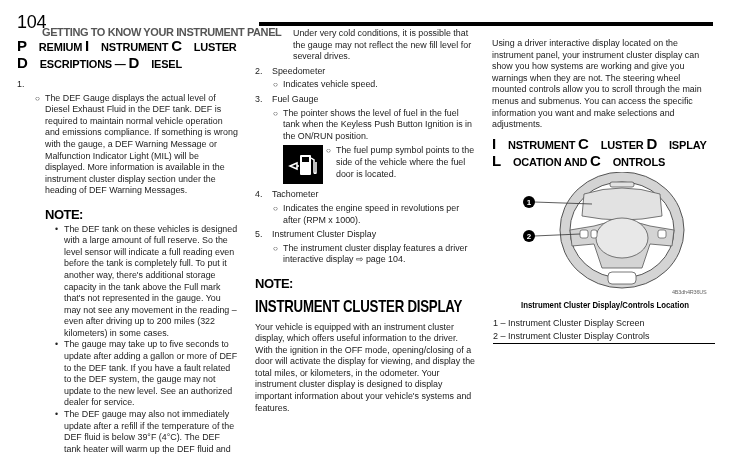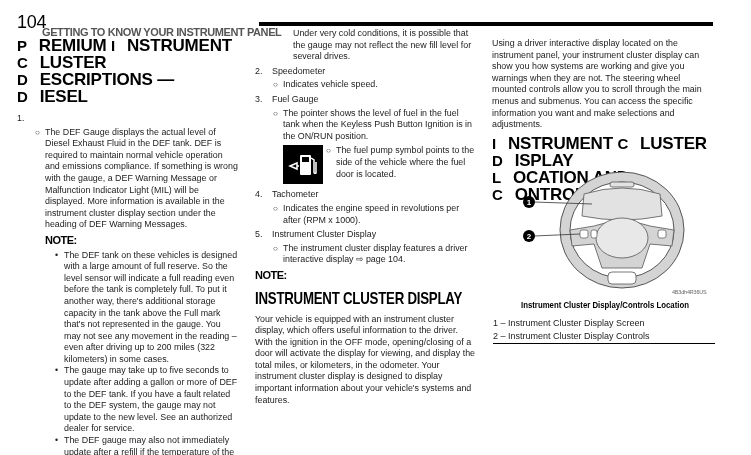--- a/index.html
+++ b/index.html
@@ -10,29 +10,29 @@
   .hdr-title { left: 42px; top: 26px; font-size: 11px; font-weight: bold; color: #555; letter-spacing: -0.4px; }
   .hdr-rule { left: 259px; top: 22px; width: 454px; height: 4px; background: #000; }
 
   .col { position: absolute; font-size: 8.9px; line-height: 11.6px; color: #222; }
   .col1 { left: 17px; top: 38px; width: 222px; }
   .col2 { left: 255px; top: 28px; width: 222px; }
   .col3 { left: 492px; top: 38px; width: 225px; }
 
   .h-sc { font-weight: bold; color: #000; font-size: 12.5px; line-height: 16px; letter-spacing: -0.2px; }
   .h-sc .cap { font-size: 15px; }
-  .h-sc .sm { font-size: 17px; padding-left: 12px; }
+  .h-sc .sm { font-size: 11px; padding-left: 12px; }
   .h-cond { font-weight: bold; color: #000; font-size: 17px; line-height: 20px;
             transform: scaleX(0.78); transform-origin: left; white-space: nowrap; letter-spacing: -0.3px; }
 
   .num-item { display: flex; margin-top: 3px; }
   .num-item .n { width: 17px; flex: none; }
   .sub { display: flex; margin-left: 18px; margin-top: 2px; }
   .sub .o { width: 10px; flex: none; font-size: 8px; }
-  .note { font-weight: bold; color: #000; font-size: 11px; margin-top: 4px; letter-spacing: -0.5px; }
+  .note { font-weight: bold; color: #000; font-size: 13px; margin-top: 12px; letter-spacing: -0.5px; }
   .note.indent { margin-left: 28px; }
   .bul { display: flex; margin-left: 38px; }
   .bul .b { width: 9px; flex: none; }
   .cont { margin-left: 38px; }
   p { margin: 0; }
 
   .fuel-row { display: flex; margin-left: 28px; margin-top: 3px; }
   .fuel-icon { width: 40px; height: 39px; background: #000; flex: none; position: relative; margin-right: 3px; }
   .fuel-text { flex: 1; }
 

